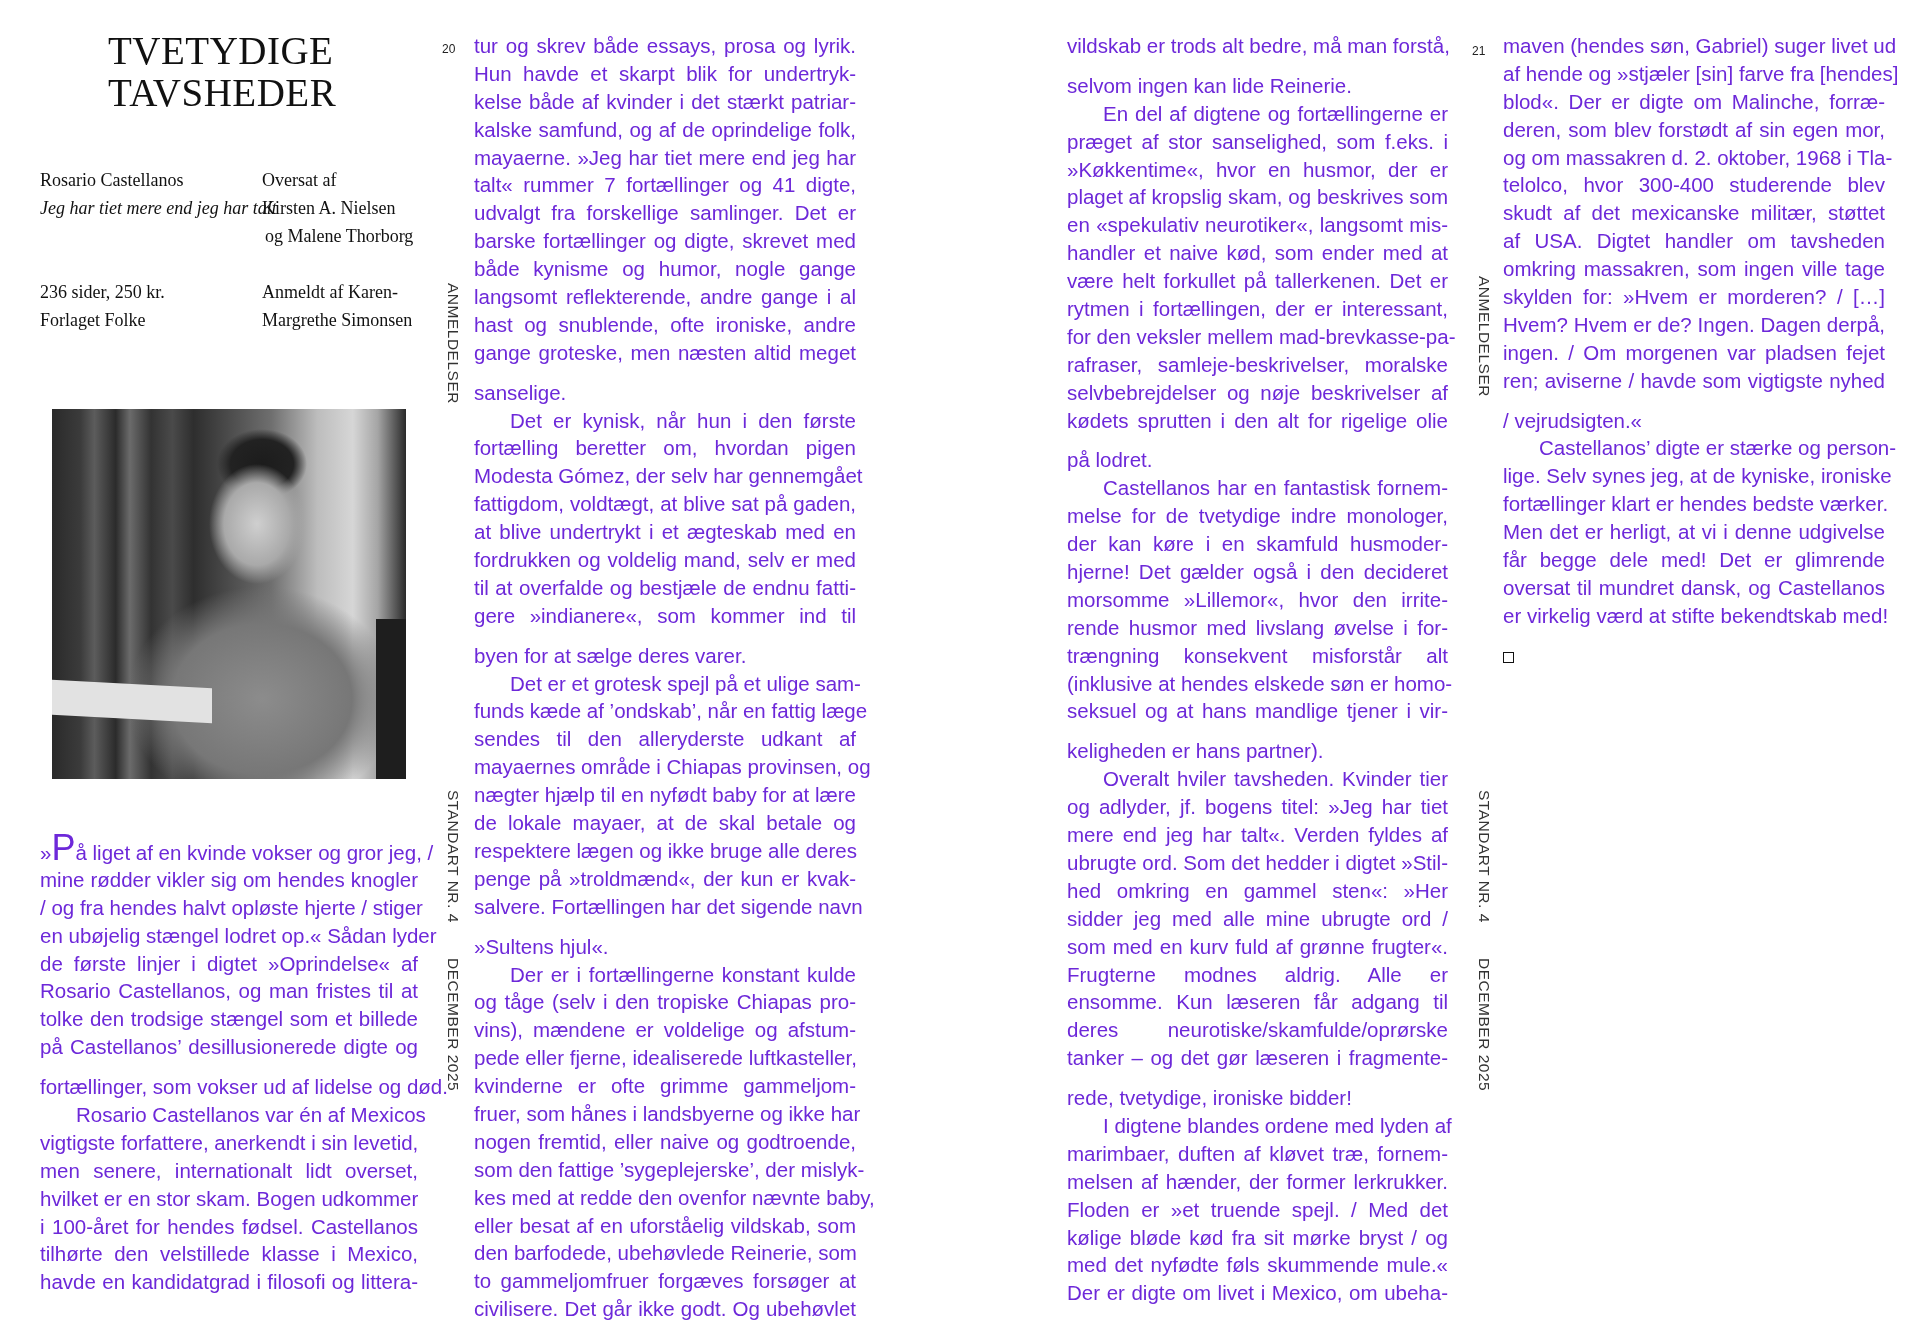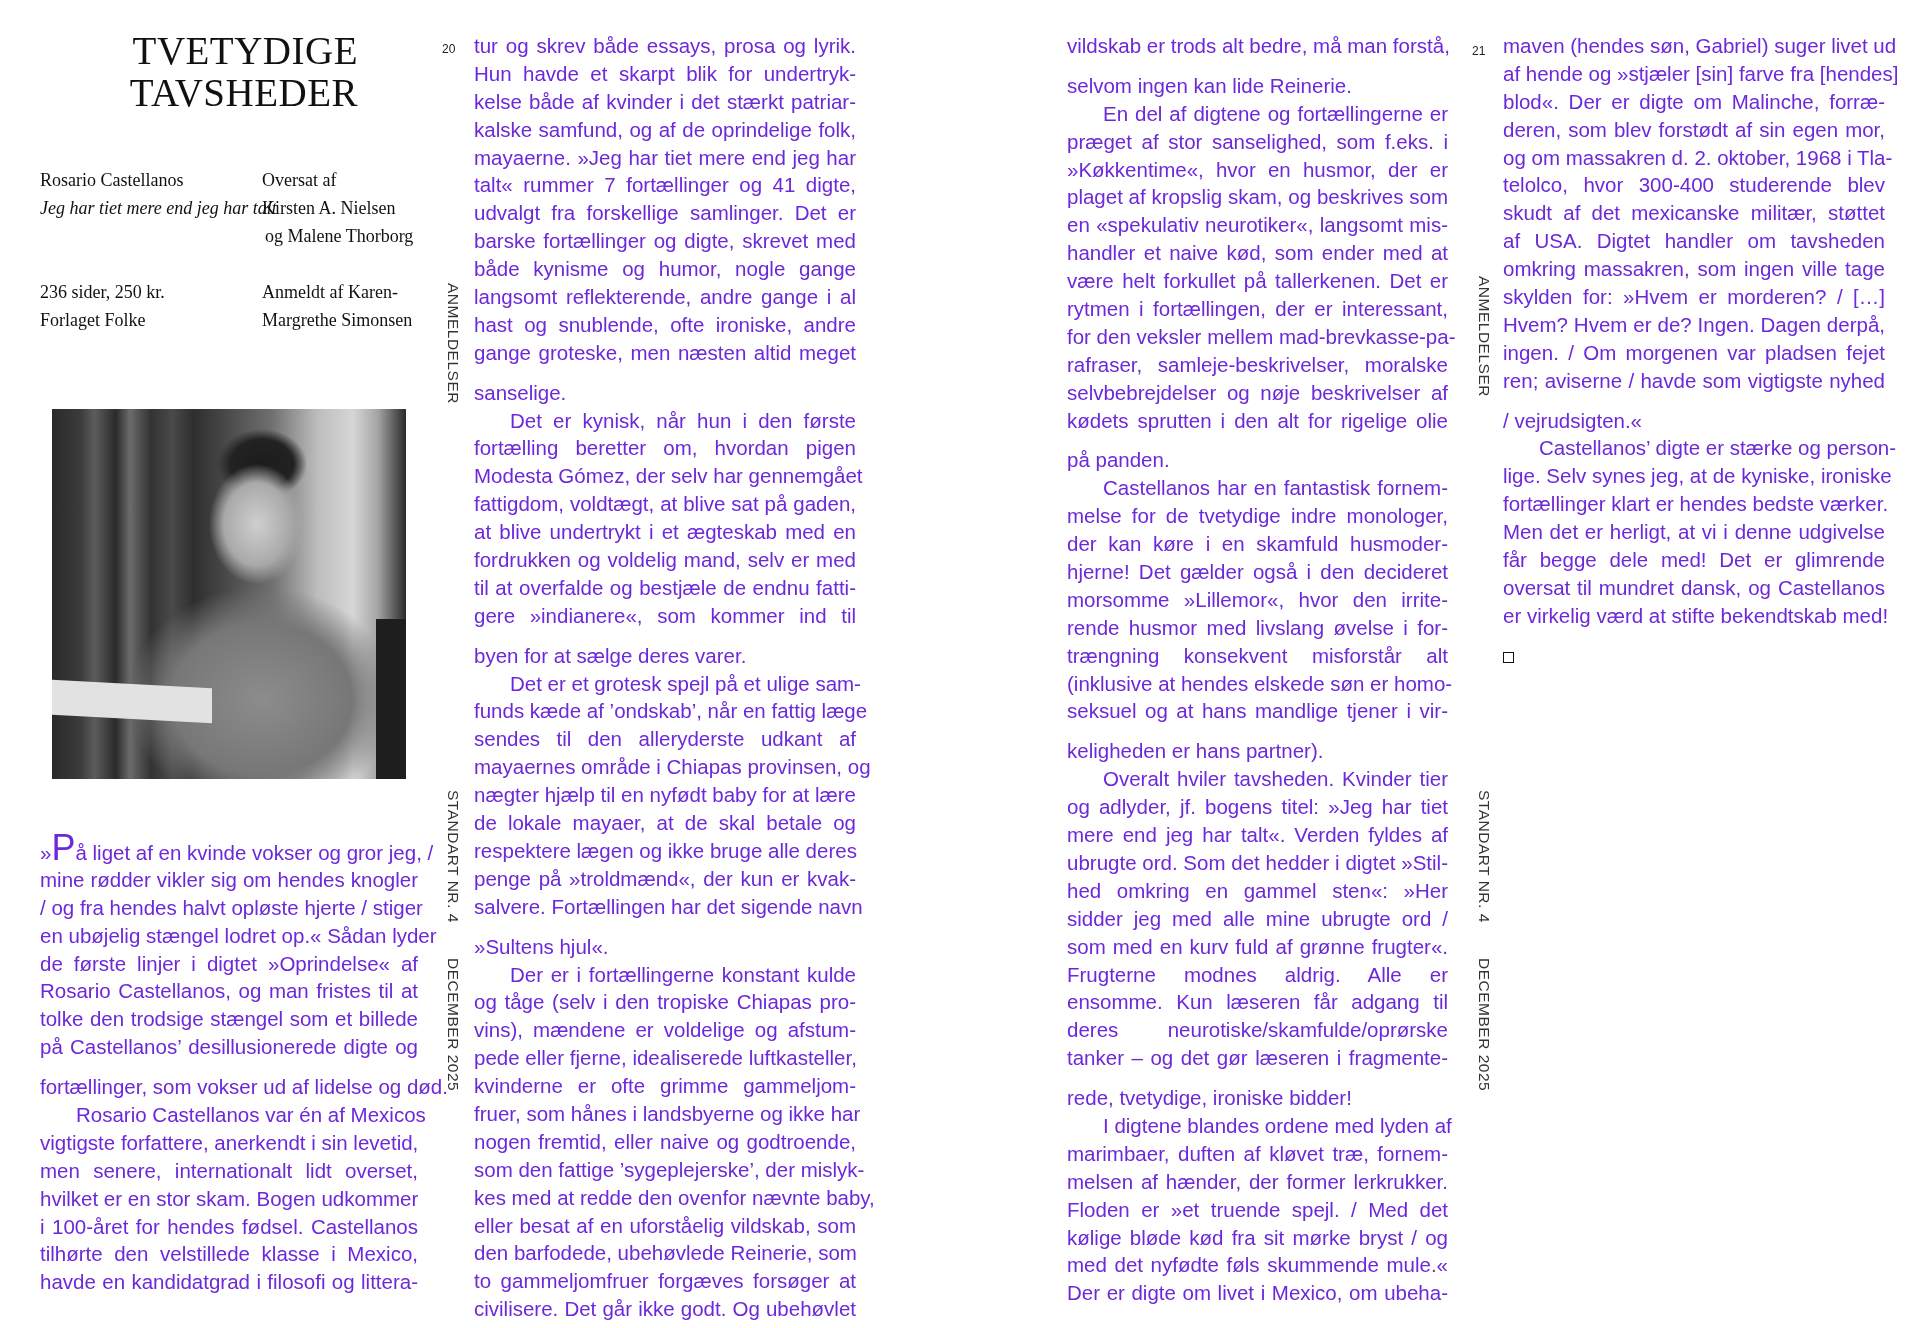--- a/index.html
+++ b/index.html
@@ -1,19 +1,19 @@
 <!DOCTYPE html>
 <html><head>
 <meta charset="utf-8">
 <style>
   html, body { margin: 0; padding: 0; background: #ffffff; }
   body { width: 1920px; height: 1328px; position: relative; overflow: hidden;
          font-family: "DejaVu Serif", "Liberation Serif", serif; color: #111; }
   .spread { position: absolute; left: 0; top: 0; width: 1920px; height: 1328px; background: #fff; }
-  .title { position: absolute; left: 108px; top: 30px; width: 250px; text-align: right;
+  .title { position: absolute; left: 108px; top: 30px; width: 250px; text-align: left;
            font-family: "Liberation Serif", serif; font-size: 39px; line-height: 42px;
            letter-spacing: 0.5px; color: #111; }
   .title div { white-space: nowrap; }
   .meta { position: absolute; font-family: "Liberation Serif", serif; font-size: 18px;
           line-height: 28px; color: #111; white-space: nowrap; }
   .meta .it { font-style: italic; }
   .meta-left { left: 40px; top: 166px; }
   .meta-right { left: 262px; top: 166px; font-family: Liberation Serif, serif; }
   .meta .gap { height: 28px; }
   .meta .indent1 { padding-left: 3px; }
@@ -162,21 +162,21 @@
         <span class="ln">»Køkkentime«, hvor en husmor, der er</span>
         <span class="ln">plaget af kropslig skam, og beskrives som</span>
         <span class="ln">en «spekulativ neurotiker«, langsomt mis-</span>
         <span class="ln">handler et naive kød, som ender med at</span>
         <span class="ln">være helt forkullet på tallerkenen. Det er</span>
         <span class="ln">rytmen i fortællingen, der er interessant,</span>
         <span class="ln">for den veksler mellem mad-brevkasse-pa-</span>
         <span class="ln">rafraser, samleje-beskrivelser, moralske</span>
         <span class="ln">selvbebrejdelser og nøje beskrivelser af</span>
         <span class="ln">kødets sprutten i den alt for rigelige olie</span>
-        <span class="ln last">på panden.</span>
+        <span class="ln last">på lodret.</span>
         <span class="ln ind">Castellanos har en fantastisk fornem-</span>
         <span class="ln">melse for de tvetydige indre monologer,</span>
         <span class="ln">der kan køre i en skamfuld husmoder-</span>
         <span class="ln">hjerne! Det gælder også i den decideret</span>
         <span class="ln">morsomme »Lillemor«, hvor den irrite-</span>
         <span class="ln">rende husmor med livslang øvelse i for-</span>
         <span class="ln">trængning konsekvent misforstår alt</span>
         <span class="ln">(inklusive at hendes elskede søn er homo-</span>
         <span class="ln">seksuel og at hans mandlige tjener i vir-</span>
         <span class="ln last">keligheden er hans partner).</span>

